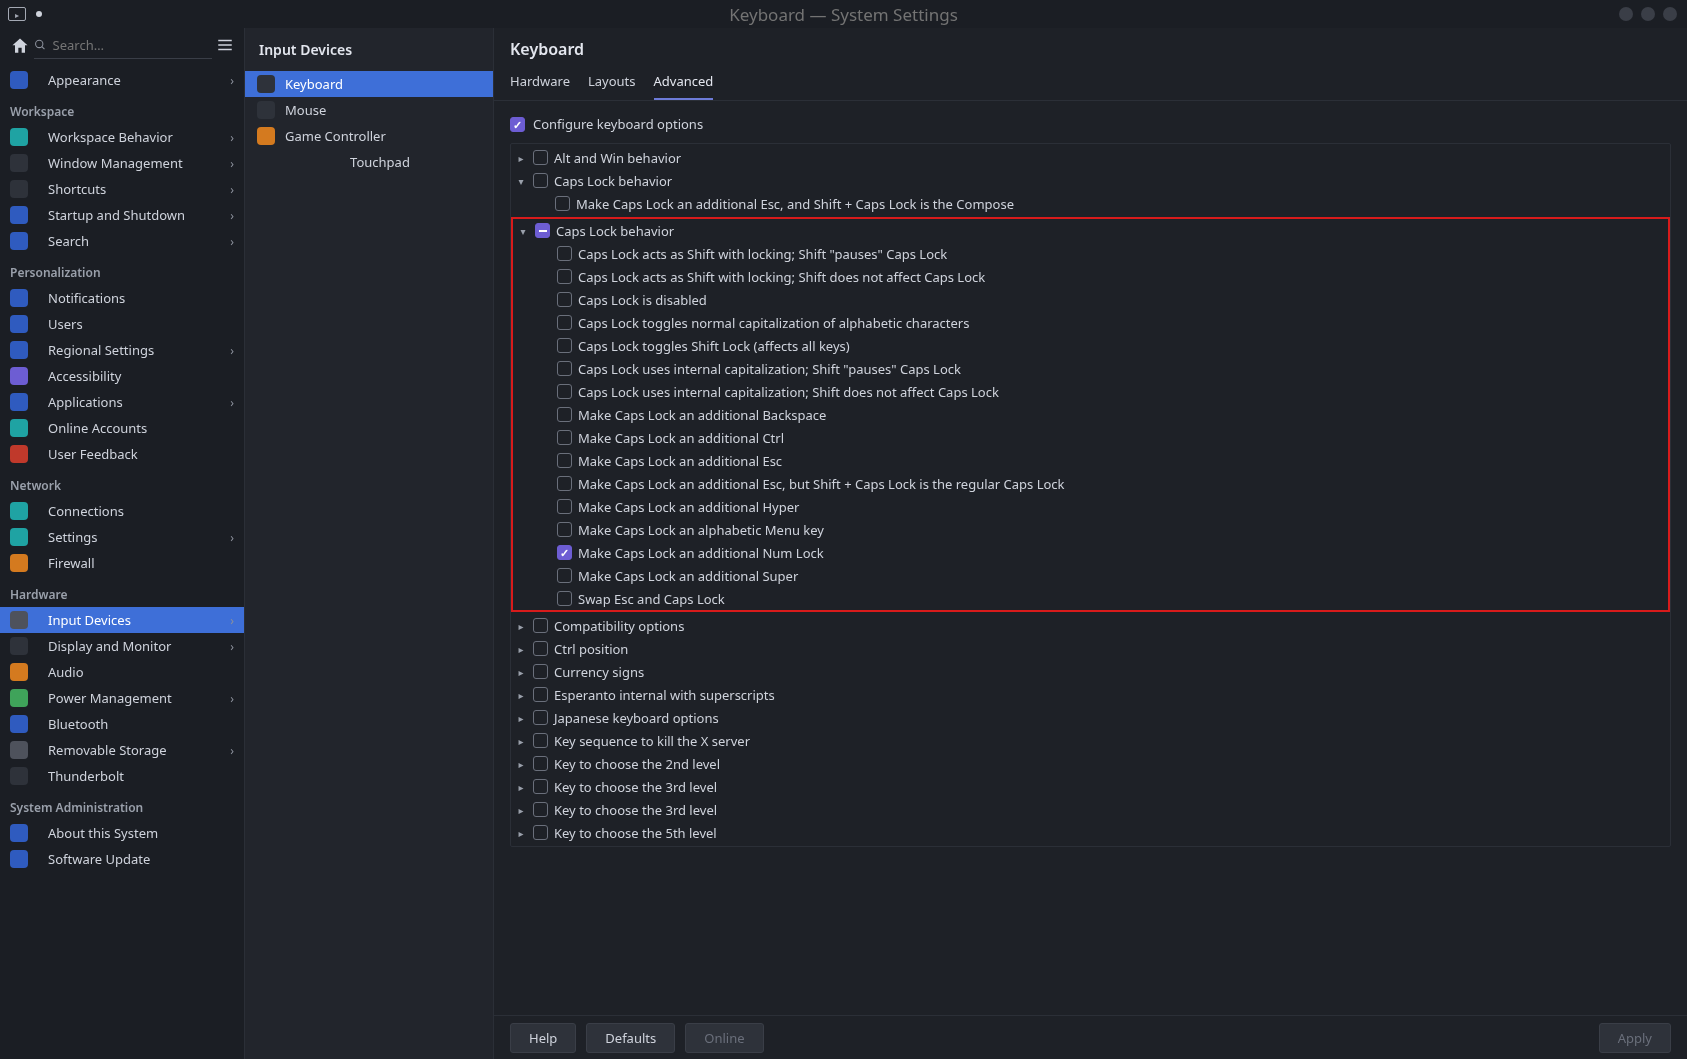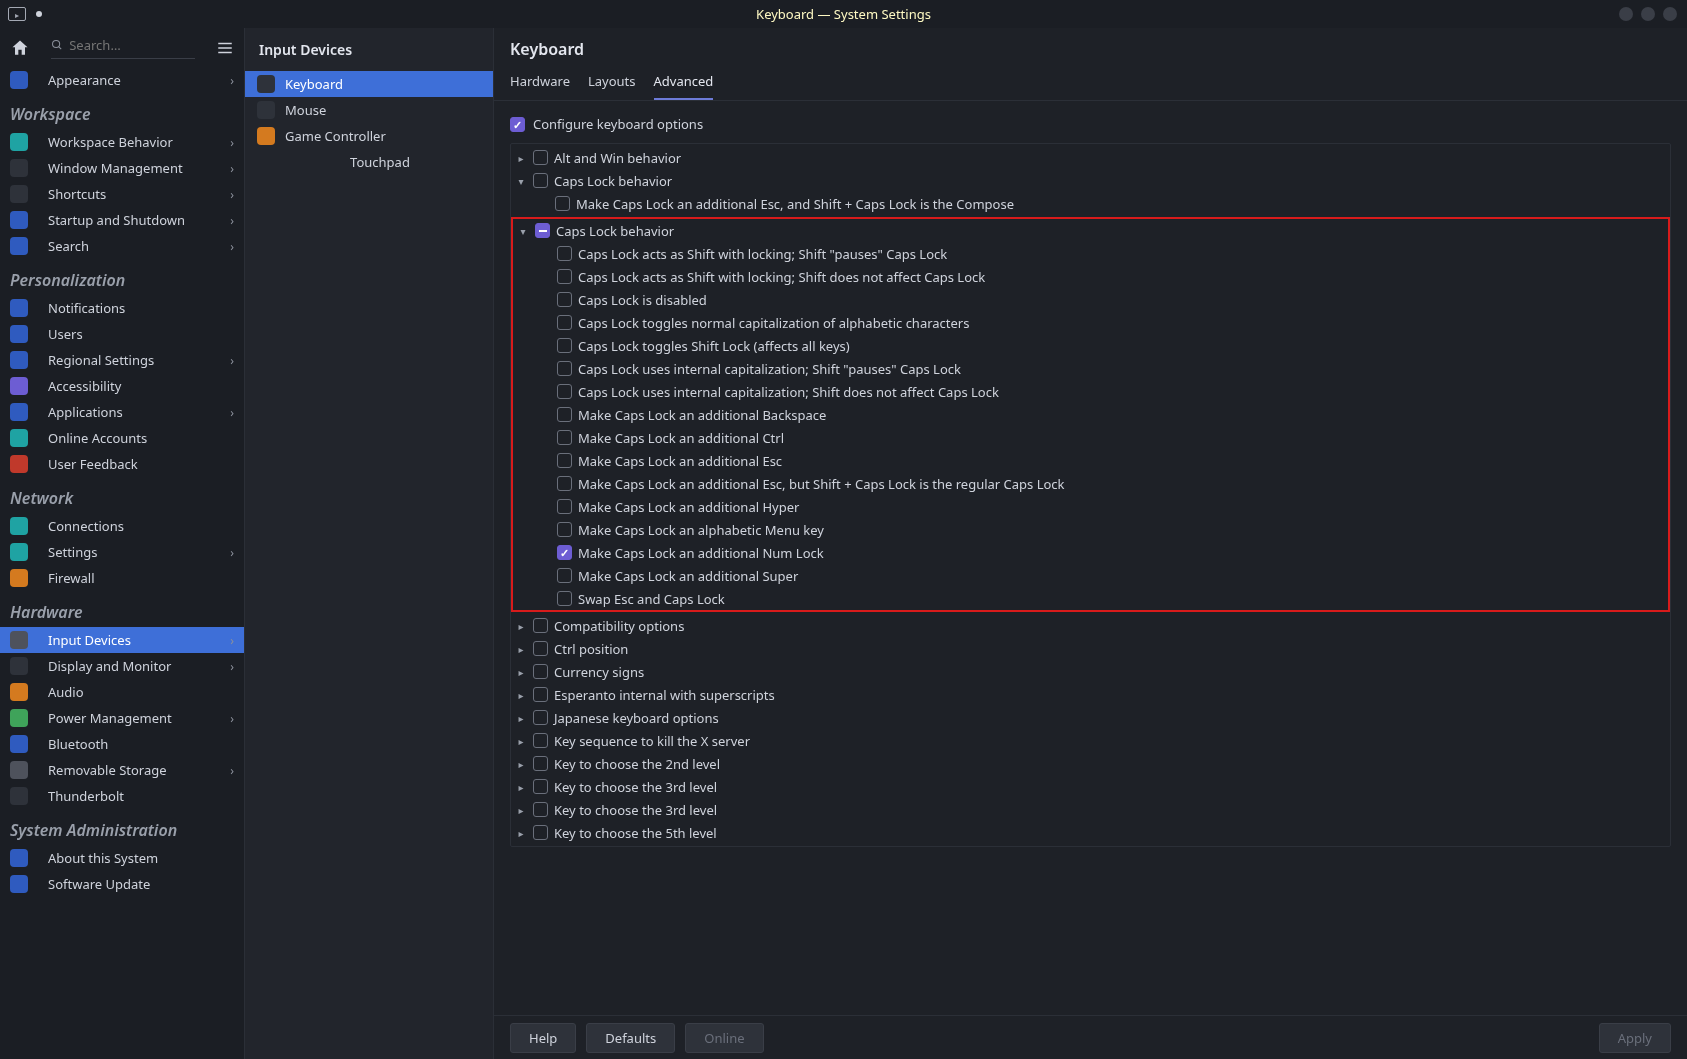--- a/index.html
+++ b/index.html
@@ -3,34 +3,34 @@
 <meta charset="utf-8">
 <style>
 * { margin: 0; padding: 0; box-sizing: border-box; font-family: -apple-system, "Segoe UI", "Noto Sans", sans-serif; }
 html, body { width: 1687px; height: 1059px; background: #0f1115; color: #cfd3dc; overflow: hidden; font-size: 13px; }
 
 
 .titlebar { height: 28px; background: #1b1e24; display: flex; align-items: center; position: relative; }
 .titlebar .ticon { width: 18px; height: 14px; border: 1px solid #a4a9b4; margin-left: 8px; display: flex; align-items: center; justify-content: center; border-radius: 2px; }
 .titlebar .ticon::after { content: "▸"; font-size: 8px; color: #a4a9b4; }
 .titlebar .dot { width: 6px; height: 6px; background: #cfd3dc; border-radius: 50%; margin-left: 10px; }
-.titlebar .title { position: absolute; left: 50%; transform: translateX(-50%); color: #fef9c3; font-size: 13px; }
+.titlebar .title { position: absolute; left: 50%; transform: translateX(-50%); color: #737373; font-size: 17px; }
 .titlebar .winbtns { position: absolute; right: 10px; display: flex; gap: 8px; }
 .titlebar .winbtns span { width: 14px; height: 14px; border-radius: 50%; background: #3a3e47; display: block; }
 
 .columns { display: flex; height: calc(100% - 28px); }
 
 
 .sidebar { width: 244px; background: #1b1e24; display: flex; flex-direction: column; overflow-y: hidden; }
-.sidebar .top { display: flex; align-items: center; gap: 21px; padding: 8px 10px; }
+.sidebar .top { display: flex; gap: 4px; padding: 8px 10px; }
 .sidebar .home { width: 20px; height: 20px; color: #cfd3dc; }
 .sidebar .search { flex: 1; display: flex; align-items: center; gap: 6px; color: #8b909b; border-bottom: 1px solid #3a3e47; padding-bottom: 4px; }
 .sidebar .search input { background: transparent; border: none; outline: none; color: #cfd3dc; width: 100%; font-size: 13px; }
 .sidebar .ham { width: 18px; height: 18px; color: #cfd3dc; }
-.sidebar .group { padding: 10px 10px 4px 10px; color: #9aa0ab; font-size: 16px; font-weight: 600; font-style: italic; }
+.sidebar .group { padding: 10px 10px 4px 10px; color: #9aa0ab; font-size: 12px; font-weight: 600; }
 .side-item { display: flex; align-items: center; gap: 20px; padding: 4px 10px; height: 26px; cursor: pointer; }
 .side-item.selected { background: #3e6fd8; color: #fff; }
 .side-item .icon { width: 18px; height: 18px; border-radius: 4px; display: flex; align-items: center; justify-content: center; font-size: 11px; color: #fff; }
 .side-item .label { flex: 1; white-space: nowrap; overflow: hidden; text-overflow: ellipsis; }
 .side-item .chev { color: #8b909b; font-size: 12px; }
 
 
 .midcol { width: 250px; background: #22252c; display: flex; flex-direction: column; border-left: 1px solid #2b2f37; border-right: 1px solid #2b2f37; }
 .midcol .header { padding: 12px 14px; font-size: 14px; font-weight: 600; color: #e3e6ee; }
 .mid-item { display: flex; align-items: center; gap: 10px; padding: 4px 12px; height: 26px; cursor: pointer; }

